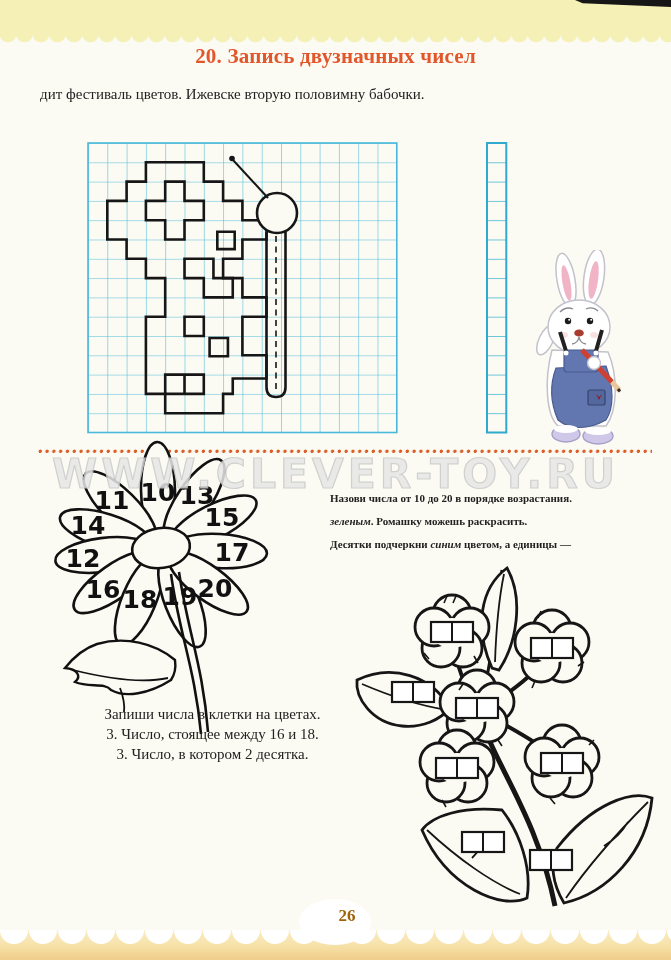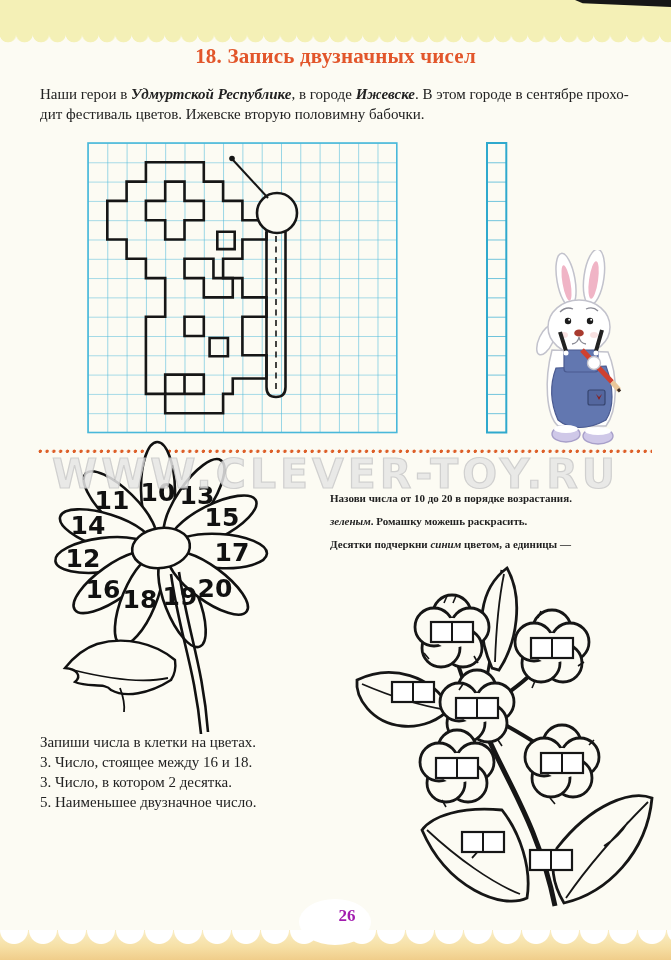--- a/index.html
+++ b/index.html
@@ -12,58 +12,57 @@
         background-size:16.5px 10px;background-repeat:repeat-x;}
   .corner-sliver{position:absolute;top:0;right:0;width:96px;height:7px;background:#161616;
         clip-path:polygon(0 0,100% 0,100% 100%,8% 45%);}
   .bottom-band{position:absolute;bottom:0;left:0;width:100%;height:30px;
         background:linear-gradient(#faeec6 0%,#f6e0a6 55%,#f0cd8a 100%);}
   .bottom-band::before{content:"";position:absolute;top:0;left:0;right:0;height:17px;
         background-image:radial-gradient(circle at 14px 0px,#ffffff 13.5px,rgba(255,255,255,0) 14.5px);
         background-size:29px 17px;background-repeat:repeat-x;}
   .page-number-notch{position:absolute;left:299px;top:899px;width:72px;height:46px;
         background:#ffffff;border-radius:50%;z-index:3;text-align:center;}
-  .page-number-notch span{display:inline-block;margin-top:7px;font-weight:bold;font-size:17px;color:#a21caf;margin-left:24px;}
+  .page-number-notch span{display:inline-block;margin-top:7px;font-weight:bold;font-size:17px;color:#a16207;margin-left:24px;}
   
   .title{position:absolute;top:44px;left:0;width:100%;text-align:center;
         font-weight:bold;font-size:21px;color:#e2562b;letter-spacing:.2px;}
   
   .intro{position:absolute;left:40px;top:84px;width:615px;font-size:15px;line-height:20px;}
   .intro .ln{display:block;white-space:nowrap;}
   .bi{font-weight:bold;font-style:italic;}
   
   .dotted-divider{position:absolute;left:38px;top:449px;width:614px;height:5px;
         background-image:radial-gradient(circle at 2.2px 2.2px,#dd5f28 1.5px,rgba(0,0,0,0) 1.9px);
         background-size:6.8px 5px;background-repeat:repeat-x;}
   .watermark{position:absolute;top:450px;left:0;width:100%;text-align:center;z-index:6;
         font-family:"DejaVu Sans",sans-serif;font-weight:800;font-size:41px;letter-spacing:4px;
         color:#e6e6e6;-webkit-text-stroke:1.2px #c9c9c9;opacity:.85;pointer-events:none;}
   
   .side-note{position:absolute;left:330px;top:487px;width:330px;font-size:11px;line-height:23px;z-index:2;font-weight:bold;}
   .side-note .ln{display:block;white-space:nowrap;}
   .it{font-style:italic;}
   
-  .tasks{position:absolute;left:40px;top:732px;width:345px;font-size:15px;line-height:20px;z-index:2;}
+  .tasks{position:absolute;left:40px;top:704px;width:345px;font-size:15px;line-height:20px;z-index:2;text-align:center;}
   .tasks div{white-space:nowrap;}
   
   .abs{position:absolute;z-index:1;}
 </style>
 </head>
 <body>
 
 <div id="page">
 
   <div class="top-band"></div>
   <div class="top-band-scallop"></div>
   <div class="corner-sliver"></div>
 
-  <div class="title">18. Запись двузначных чисел</div>
+  <div class="title">20. Запись двузначных чисел</div>
 
   <div class="intro">
-    <span class="ln"><span>Наши герои в </span><span class="bi">Удмуртской Республике</span><span>, в городе </span><span class="bi">Ижевске</span><span>. В этом городе в сентябре прохо-</span></span>
     <span class="ln">дит фестиваль цветов. Ижевске вторую половимну бабочки.</span>
   </div>
 
   <svg class="abs" style="left:86px;top:141px" width="424" height="294" viewBox="0 0 424 294">
     <defs>
       <pattern id="g1" x="2" y="2" width="19.3" height="19.3" patternUnits="userSpaceOnUse">
         <path d="M19.3 0 H0 V19.3" fill="none" stroke="#49b8da" stroke-width="1.1"></path>
       </pattern>
       <pattern id="g2" x="401" y="2" width="19.3" height="19.3" patternUnits="userSpaceOnUse">
         <path d="M19.3 0 H0 V19.3" fill="none" stroke="#3cb0d3" stroke-width="1.3"></path>
@@ -270,21 +269,20 @@
           <rect x="178" y="292" width="42" height="20" fill="#ffffff" stroke="#161616" stroke-width="2.2"></rect>
           <path d="M199,292 v20" stroke="#161616" stroke-width="2"></path>
         </g>
     </g>
   </svg>
 
   <div class="tasks">
     <div>Запиши числа в клетки на цветах.</div>
     <div>3. Число, стоящее между 16 и 18.</div>
     <div>3. Число, в котором 2 десятка.</div>
-    <div>5. Наименьшее двузначное число.</div>
   </div>
 
   <div class="bottom-band"></div>
   <div class="page-number-notch">
     <span>26</span>
   </div>
 
 </div>
 
 </body></html>

